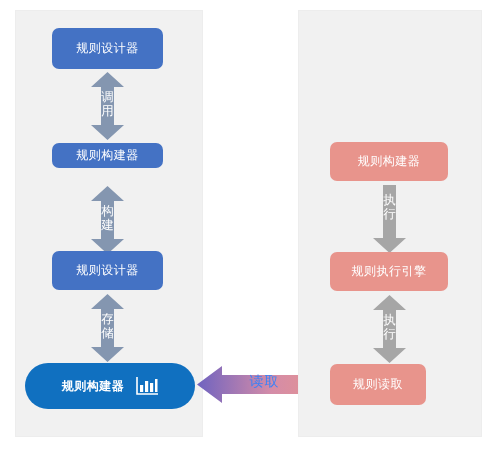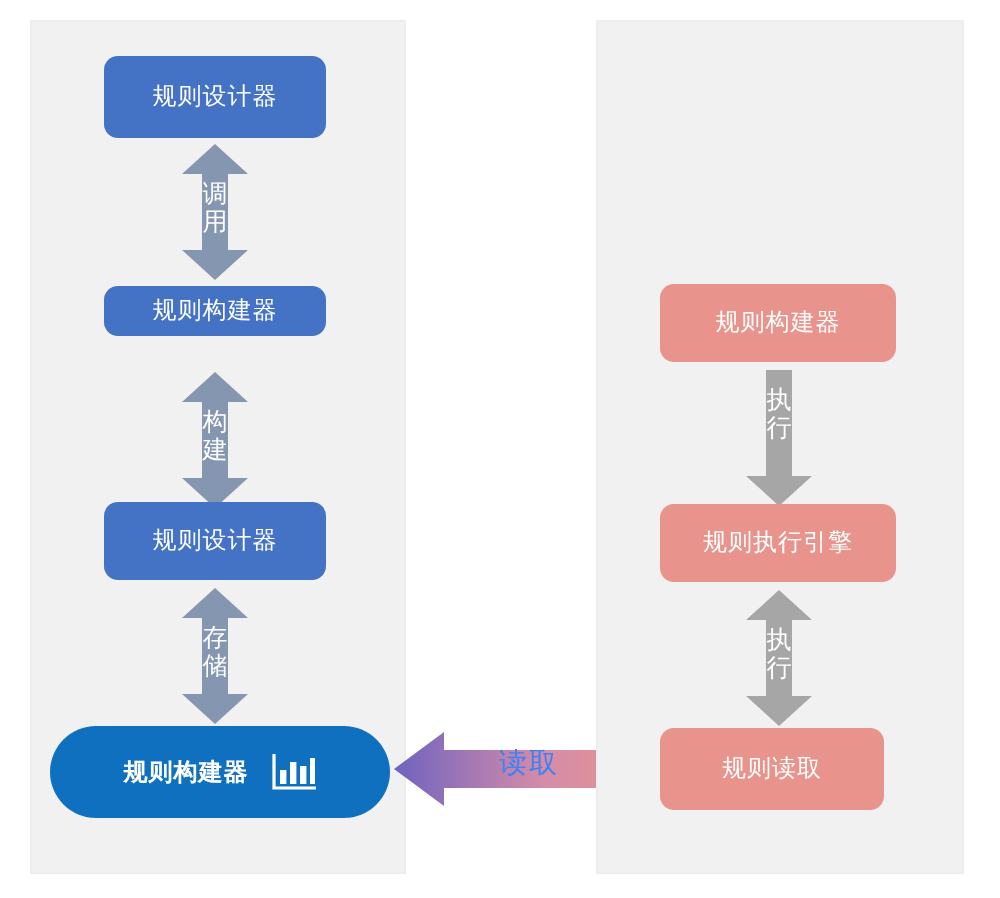--- a/index.html
+++ b/index.html
@@ -158,17 +158,17 @@
   <div class="arrow" style="left:373px;top:295px;width:33px;height:68px;">
     <svg width="33" height="68" viewBox="0 0 33 68">
       <polygon points="16.5,0 33,15 23,15 23,53 33,53 16.5,68 0,53 10,53 10,15 0,15" fill="#A6A6A6"></polygon>
     </svg>
     <div class="arrow-label vlabel" style="top:19px;">
       <span>执</span>
       <span>行</span>
     </div>
   </div>
 
-  <div class="node node-salmon" style="left:330px;top:364px;width:112px;height:41px;">
+  <div class="node node-salmon" style="left:330px;top:364px;width:96px;height:41px;">
     <span>规则读取</span>
   </div>
 
 </div>
 
 </body></html>

